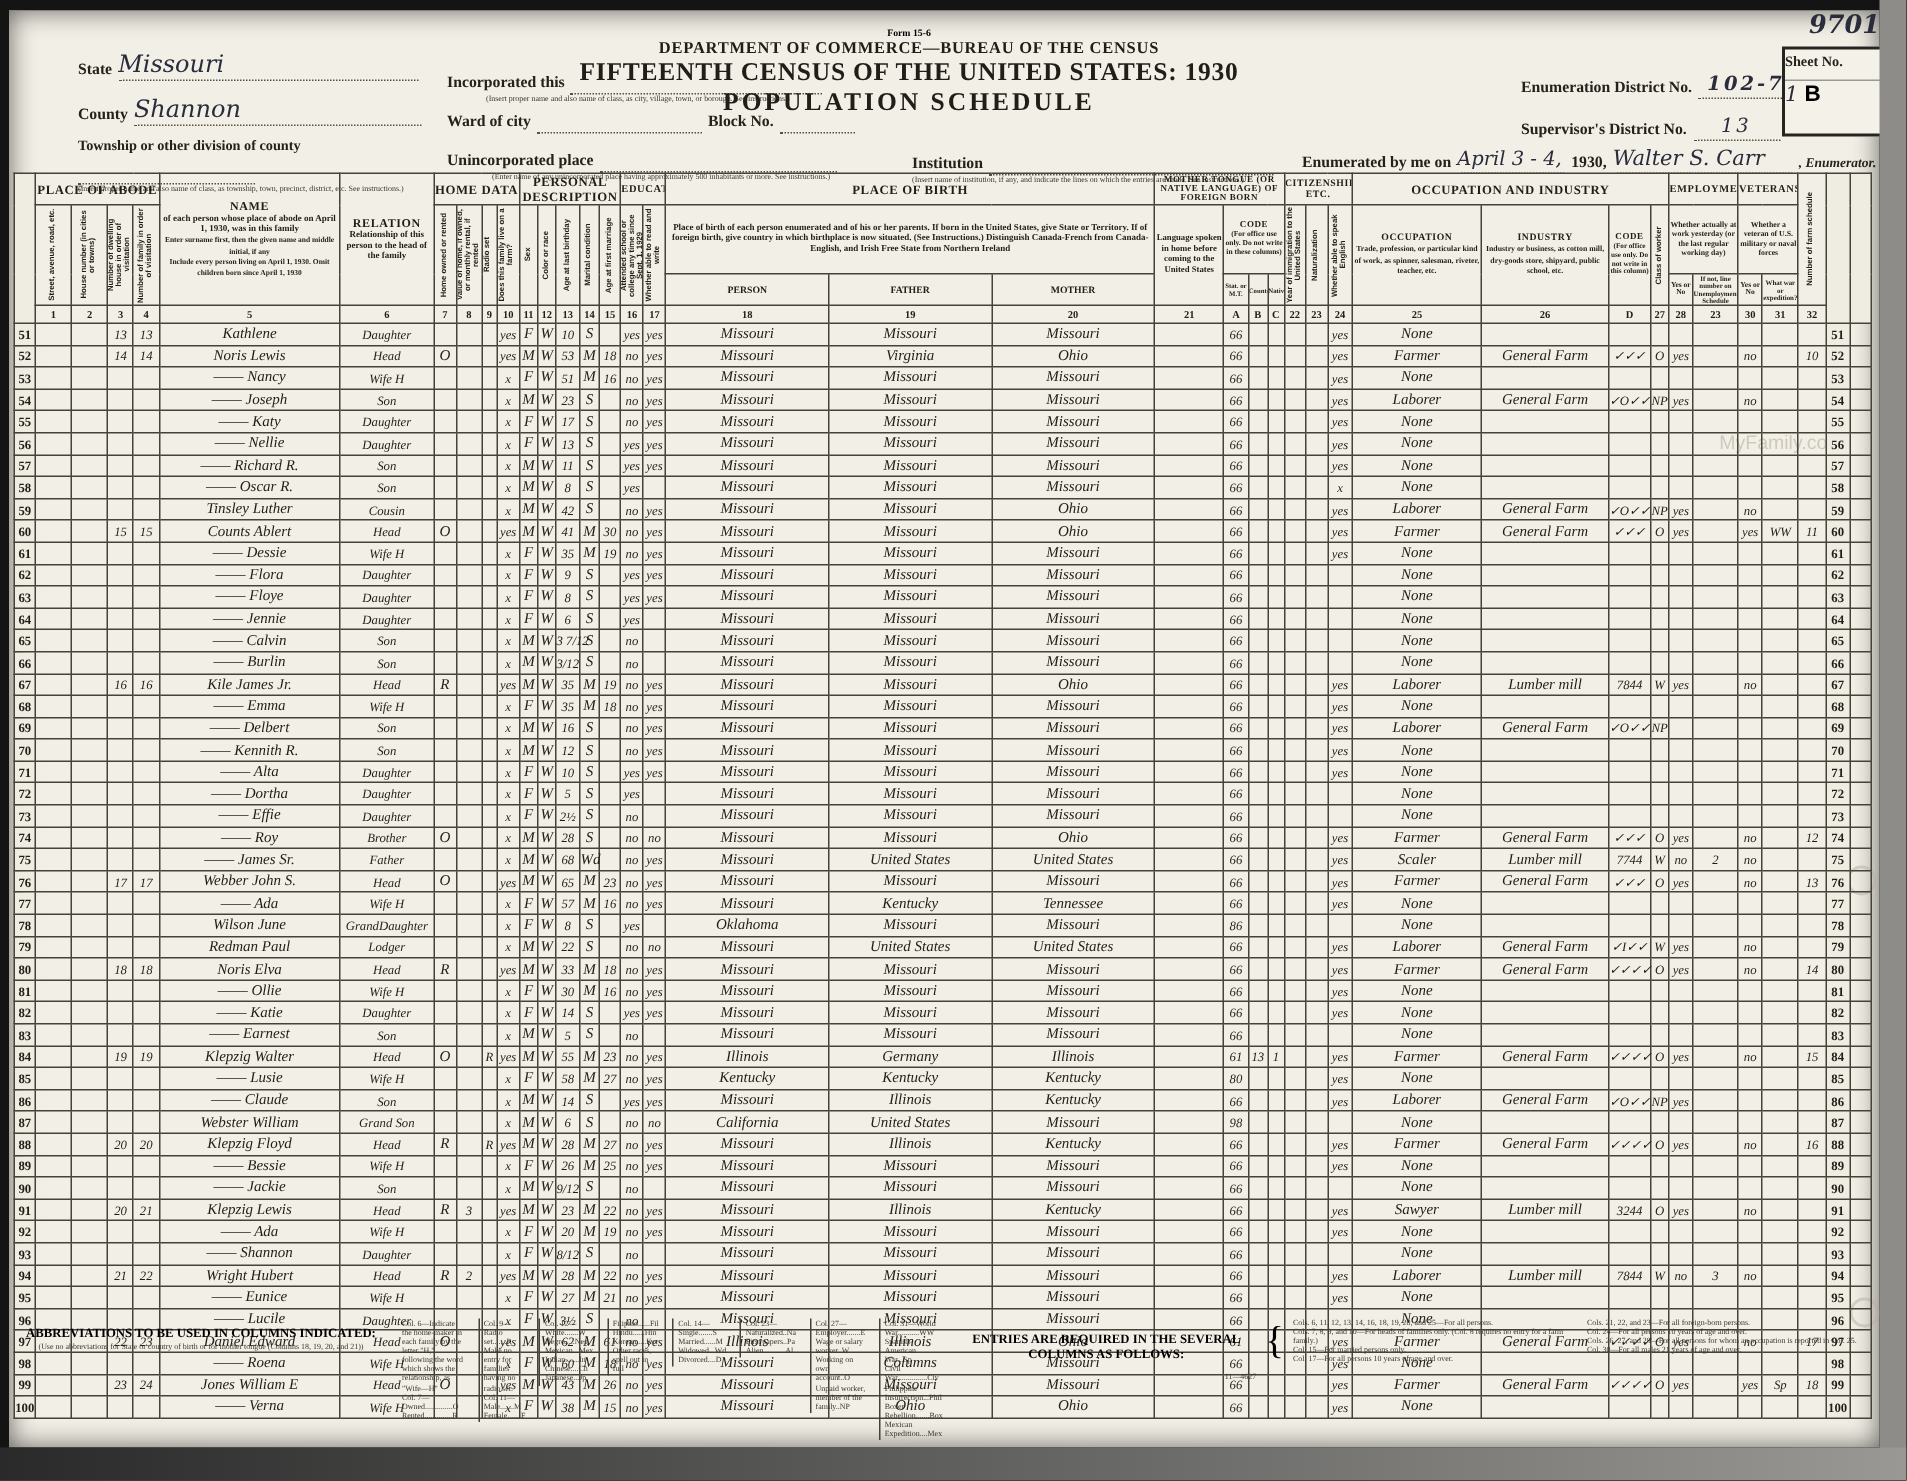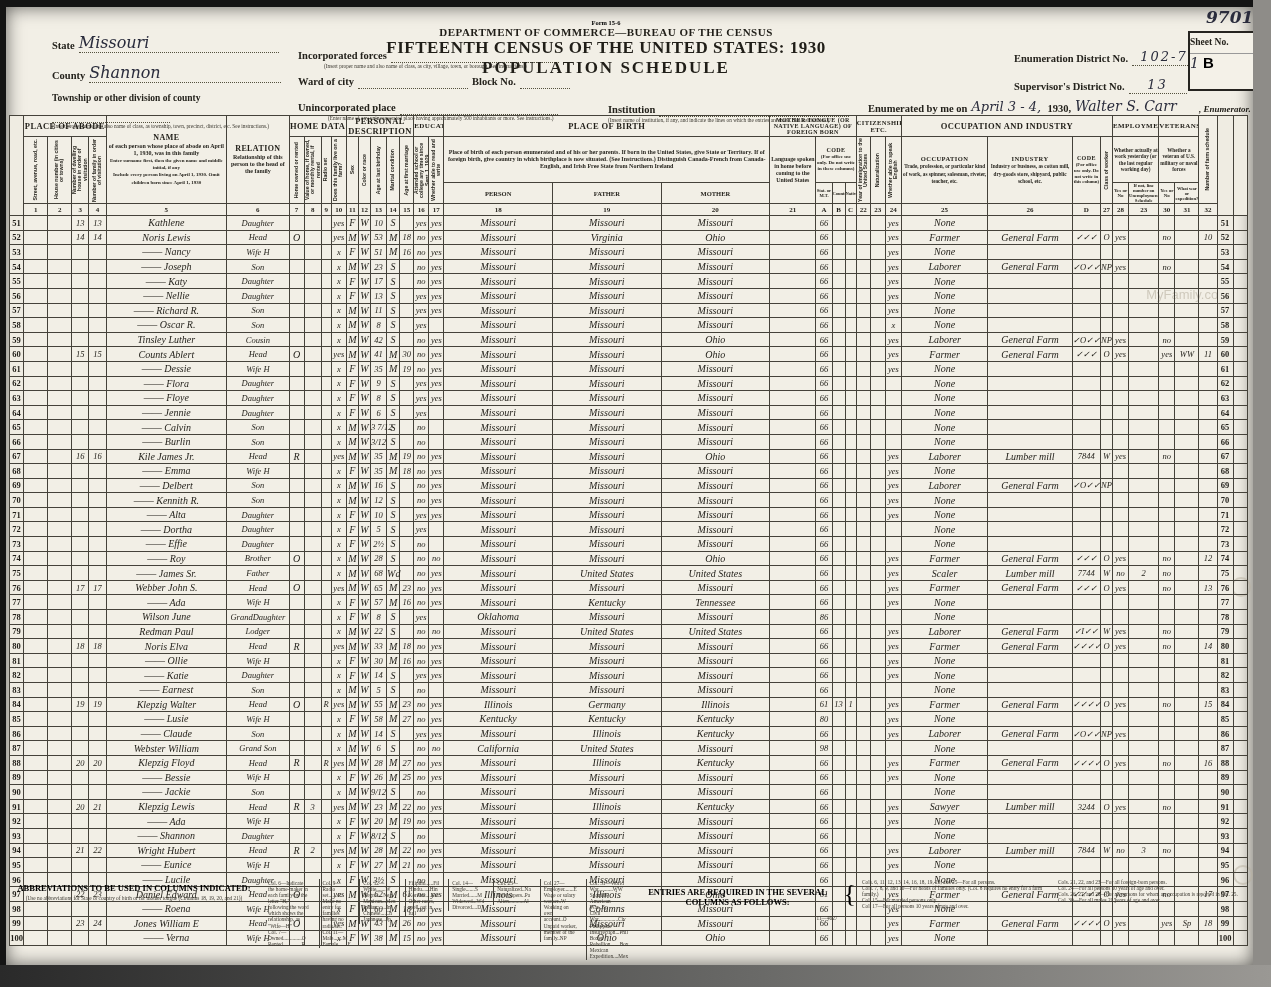--- a/index.html
+++ b/index.html
@@ -60,21 +60,21 @@
     <span class="lbl">County</span>
     <span class="dots" style="width:192px;text-align:left;"><span class="hw hw-big">Shannon</span></span>
   </div>
   <div class="abs" style="left:46px;top:80px;width:260px;">
     <span class="lbl" style="font-size:9.5px;line-height:1.05;display:inline-block;">Township or other division of county</span>
     <span class="dots" style="width:118px;height:10px;"></span>
     <div class="tiny">(Insert proper name and also name of class, as township, town, precinct, district, etc.   See instructions.)</div>
   </div>
 
   <div class="abs" style="left:292px;top:38px;width:300px;">
-    <span class="lbl">Incorporated forces</span>
+    <span class="lbl">Incorporated this</span>
     <span class="dots" style="width:168px;height:10px;"></span>
     <div class="tiny" style="margin-left:26px;">(Insert proper name and also name of class, as city, village, town, or borough.   See instructions.)</div>
   </div>
   <div class="abs" style="left:292px;top:90px;width:310px;">
     <span class="lbl">Unincorporated place</span>
     <span class="dots" style="width:158px;height:10px;"></span>
     <div class="tiny" style="margin-left:30px;">(Enter name of any unincorporated place having approximately 500 inhabitants or more.   See instructions.)</div>
   </div>
   <div class="abs" style="left:292px;top:64px;width:310px;">
     <span class="lbl">Ward of city</span>
@@ -98,21 +98,21 @@
   <div class="abs" style="left:862px;top:90px;width:390px;">
     <span class="lbl">Enumerated by me on</span>
     <span class="dots" style="width:72px;"><span class="hw" style="font-size:13px;">April 3 - 4,</span></span>
     <span class="lbl">1930,</span>
     <span class="dots" style="width:120px;"><span class="hw" style="font-size:14px;">Walter S. Carr</span></span>
     <span class="lbl" style="font-style:italic;font-size:9px;">, Enumerator.</span>
   </div>
 
   <div class="abs" style="left:1008px;top:40px;">
     <span class="lbl">Enumeration District No.</span>
-    <span class="dots" style="width:64px;text-align:center;"><span class="hw" style="font-size:13px;letter-spacing:2px;">102-7</span></span>
+    <span class="dots" style="width:64px;text-align:center;"><span class="hw" style="font-size:13px;letter-spacing:2px;font-weight:bold;">102-7</span></span>
   </div>
   <div class="abs" style="left:1008px;top:68px;">
     <span class="lbl">Supervisor's District No.</span>
     <span class="dots" style="width:58px;text-align:center;"><span class="hw" style="font-size:13px;letter-spacing:2px;">13</span></span>
   </div>
   <div class="abs hw" style="left:1200px;top:0px;font-size:17px;font-weight:bold;">9701</div>
   <div class="abs sheetbox" style="left:1182px;top:24px;">
     <div class="lbl" style="font-size:9.5px;margin-top:4px;">Sheet No.</div>
     <div style="border-top:1px solid #999;margin-top:6px;">
       <span class="hw" style="font-size:14px;">1</span>

